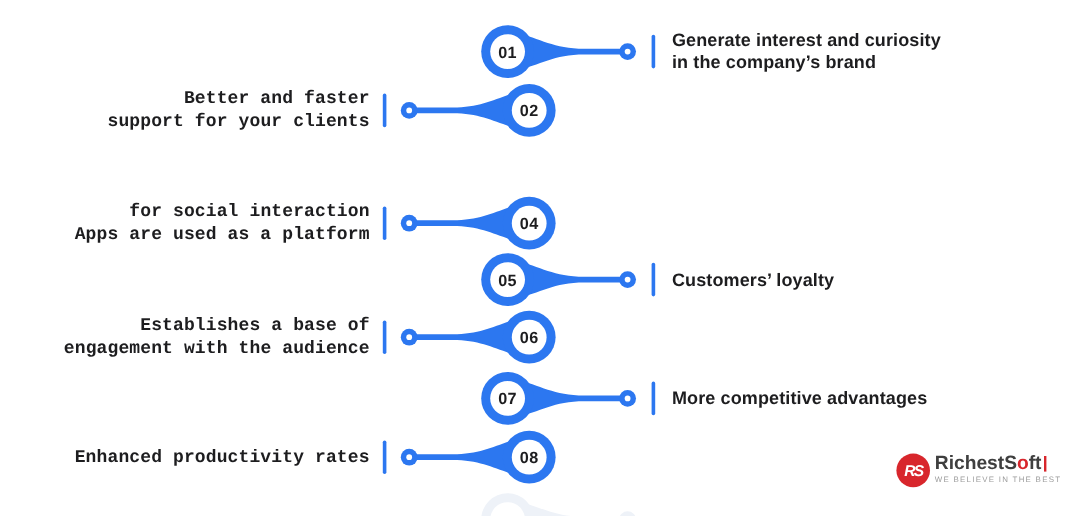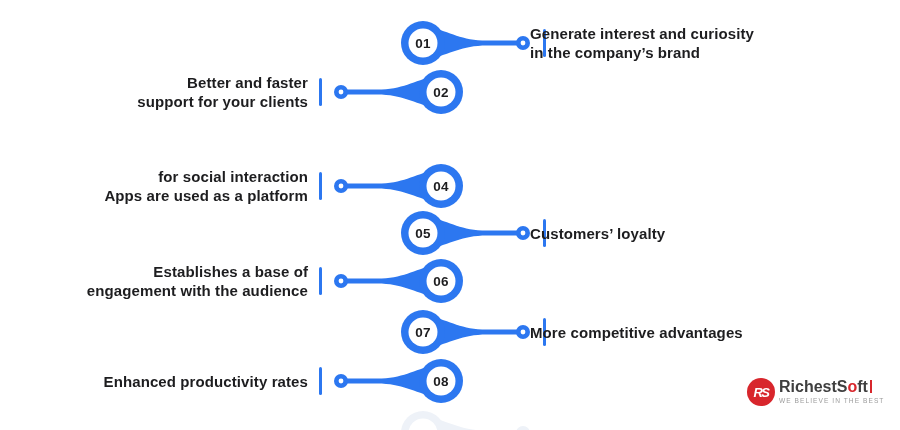--- a/index.html
+++ b/index.html
@@ -24,22 +24,22 @@
     border-radius:2px; background:var(--blue);
   }
   .row.right .bar { left:543px; }
   .row.left  .bar { left:319px; }
   .label {
     position:absolute; top:0; height:48px;
     display:flex; flex-direction:column; justify-content:center;
     font-size:15px; font-weight:600; line-height:19px; color:var(--ink);
     letter-spacing:.1px;
   }
-  .row.right .label { left:530px; text-align:left; }
-  .row.left  .label { right:592px; text-align:right; align-items:flex-end; }
+  .row.right .label { left:560px; text-align:left; }
+  .row.left  .label { right:592px; text-align:right; align-items:flex-end;font-family:Liberation Mono, monospace; }
   .label span { display:block; white-space:nowrap; }
 
   .ghost { position:absolute; left:399px; top:409px; }
 
   .logo { position:absolute; left:747px; top:377px; display:flex; align-items:flex-start; gap:4px; }
   .logo-mark {
     width:28px; height:28px; border-radius:50%; background:var(--red);
     color:#fff; display:flex; align-items:center; justify-content:center;
     font-weight:bold; font-style:italic; font-size:13px; letter-spacing:-1.5px; margin-top:1px;
   }

